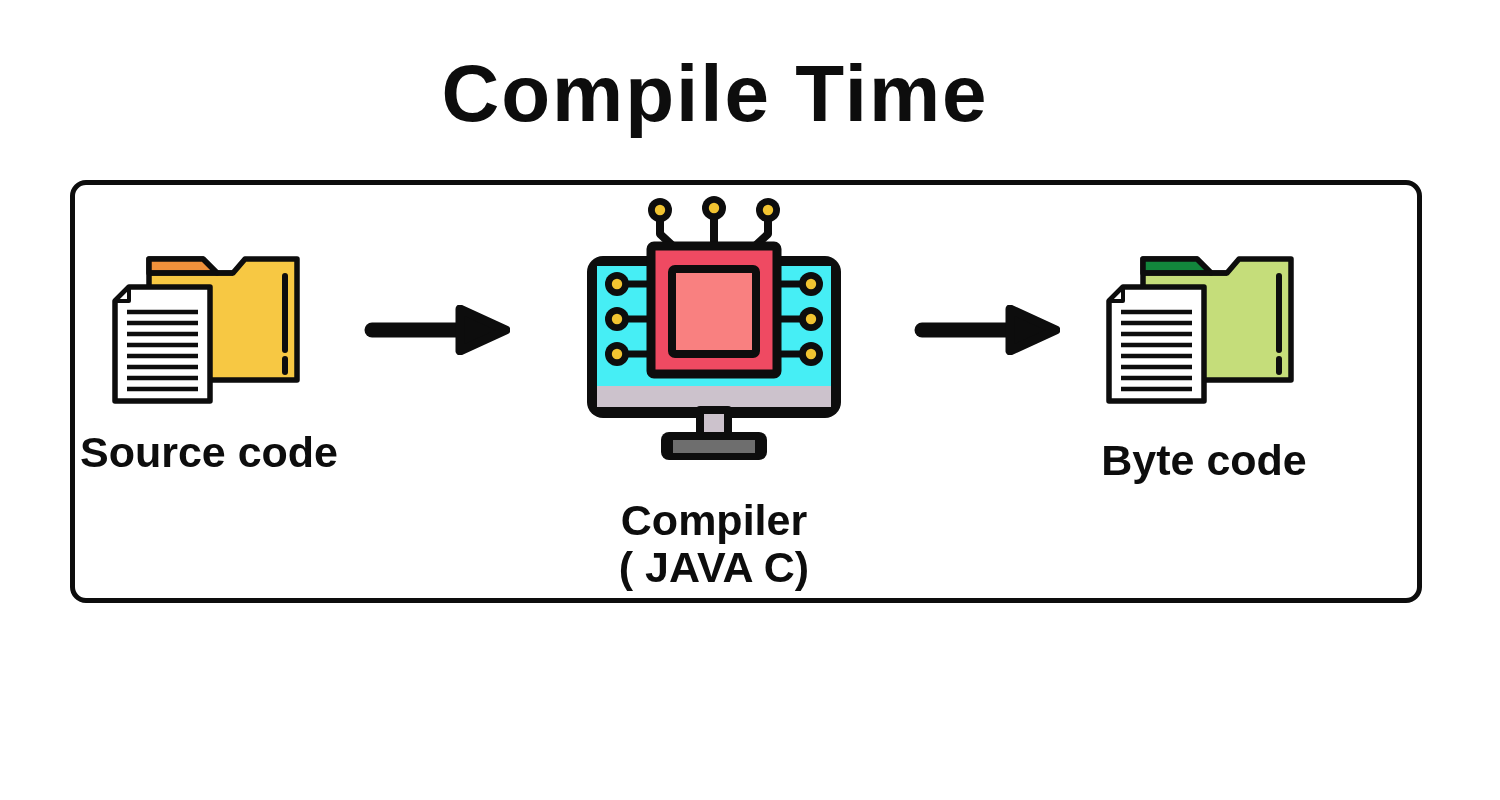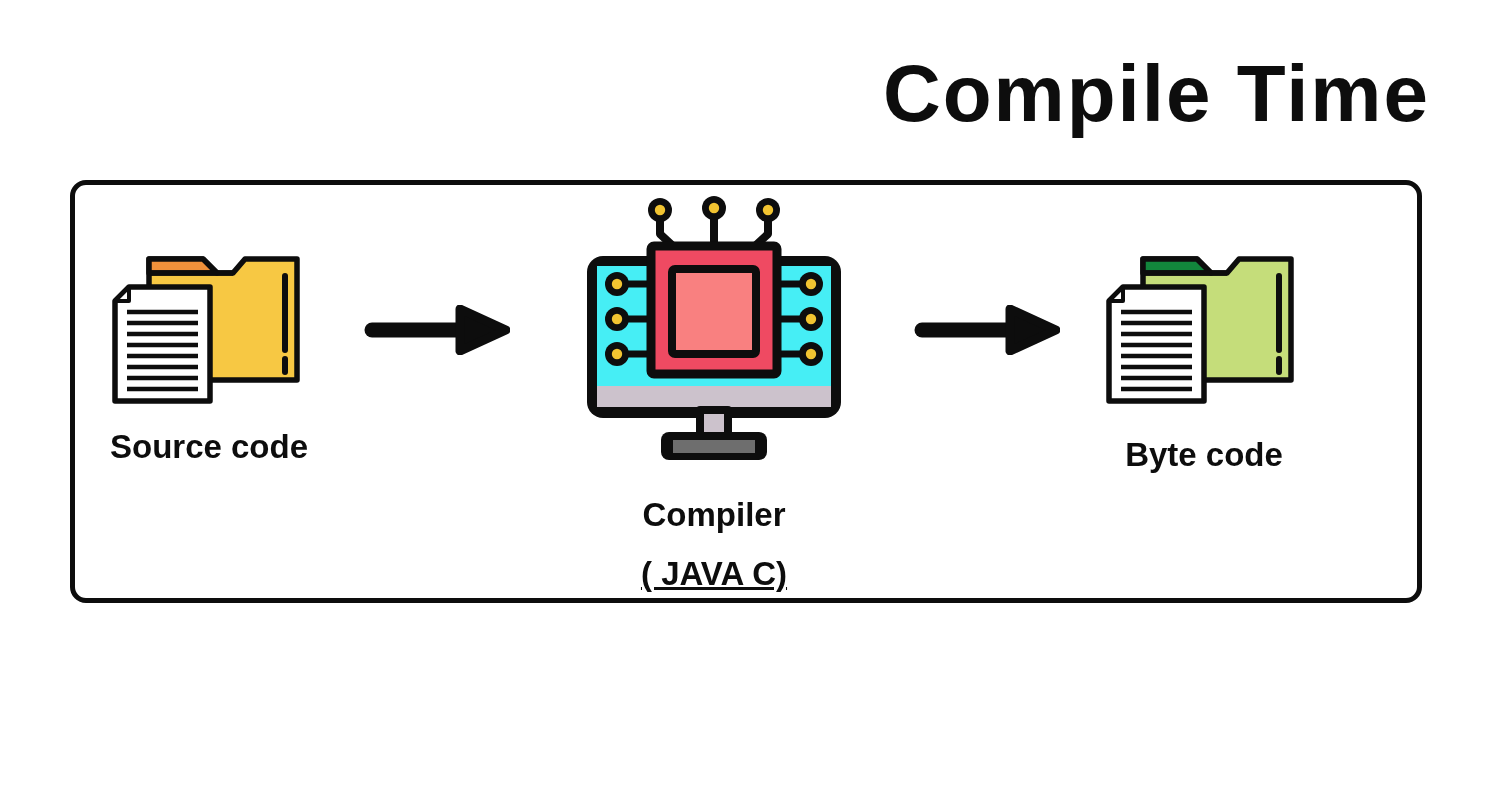--- a/index.html
+++ b/index.html
@@ -6,21 +6,21 @@
   html, body {
     width: 1500px; height: 800px;
     background: #ffffff;
     font-family: "Liberation Sans", sans-serif;
     position: relative;
     overflow: hidden;
   }
   .title {
     position: absolute;
     left: 0; top: 48px; width: 1430px;
-    text-align: right;
+    text-align: center;
     font-size: 80px;
     font-weight: 800;
     letter-spacing: 2px;
     color: #0d0d0d;
   }
   .flow-box {
     position: absolute;
     left: 70px; top: 180px;
     width: 1352px; height: 423px;
     border: 5px solid #0d0d0d;
@@ -30,28 +30,28 @@
   .icon { position: absolute; }
   .icon-source   { left: 111px; top: 254px; }
   .icon-compiler { left: 585px; top: 194px; }
   .icon-byte     { left: 1105px; top: 254px; }
   .arrow { position: absolute; top: 305px; }
   .arrow-1 { left: 360px; }
   .arrow-2 { left: 910px; }
   .node-label {
     position: absolute;
     transform: translateX(-50%);
-    font-size: 33px;
+    font-size: 43px;
     font-weight: 700;
     color: #0d0d0d;
     white-space: nowrap;
   }
   .label-source   { left: 209px;  top: 428px; }
   .label-compiler { left: 714px;  top: 496px; }
-  .label-compiler-sub { left: 714px; top: 555px; text-decoration: underline; }
+  .label-compiler-sub { left: 714px; top: 543px; }
   .label-byte     { left: 1204px; top: 428px; margin-top: 8px; }
 
   
   .ol { stroke: #0d0d0d; stroke-linejoin: round; }
   .folder-body-src { fill: var(--source_folder_body); }
   .folder-tab-src  { fill: var(--source_folder_tab); }
   .folder-body-byt { fill: var(--bytecode_folder_body); }
   .folder-tab-byt  { fill: var(--bytecode_folder_tab); }
   .doc-fill  { fill: var(--document); }
   .screen    { fill: var(--screen); }

